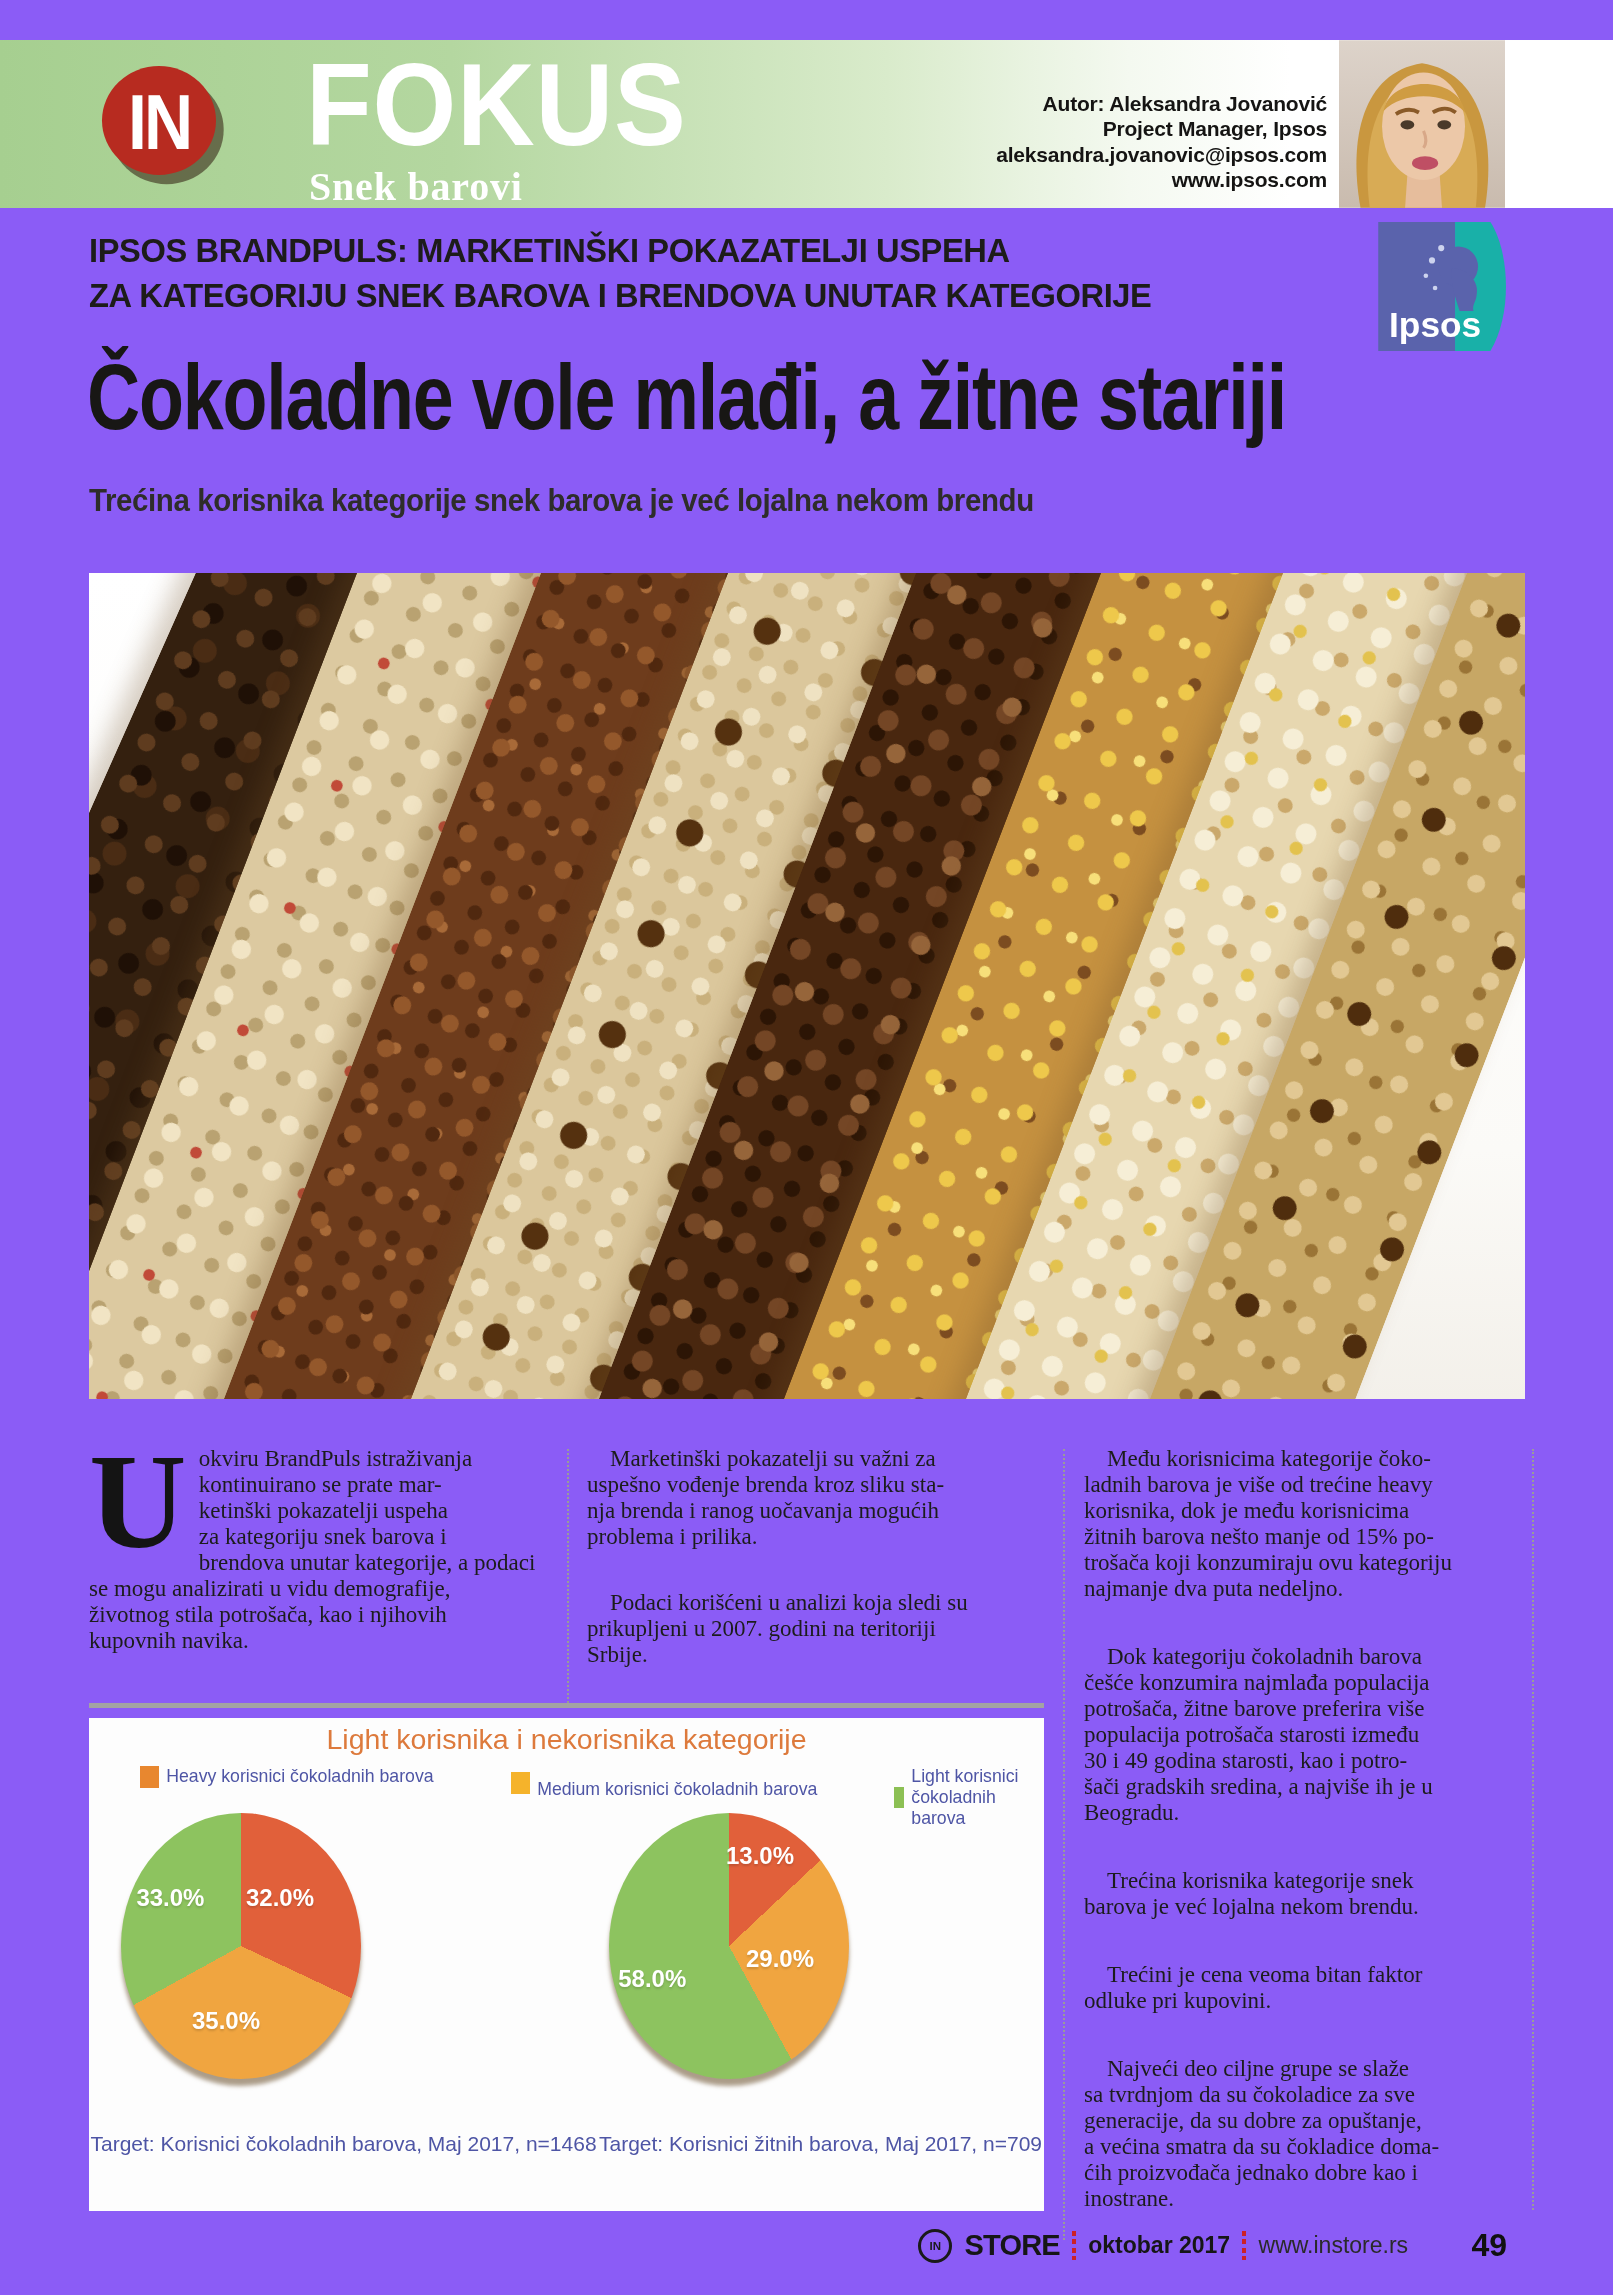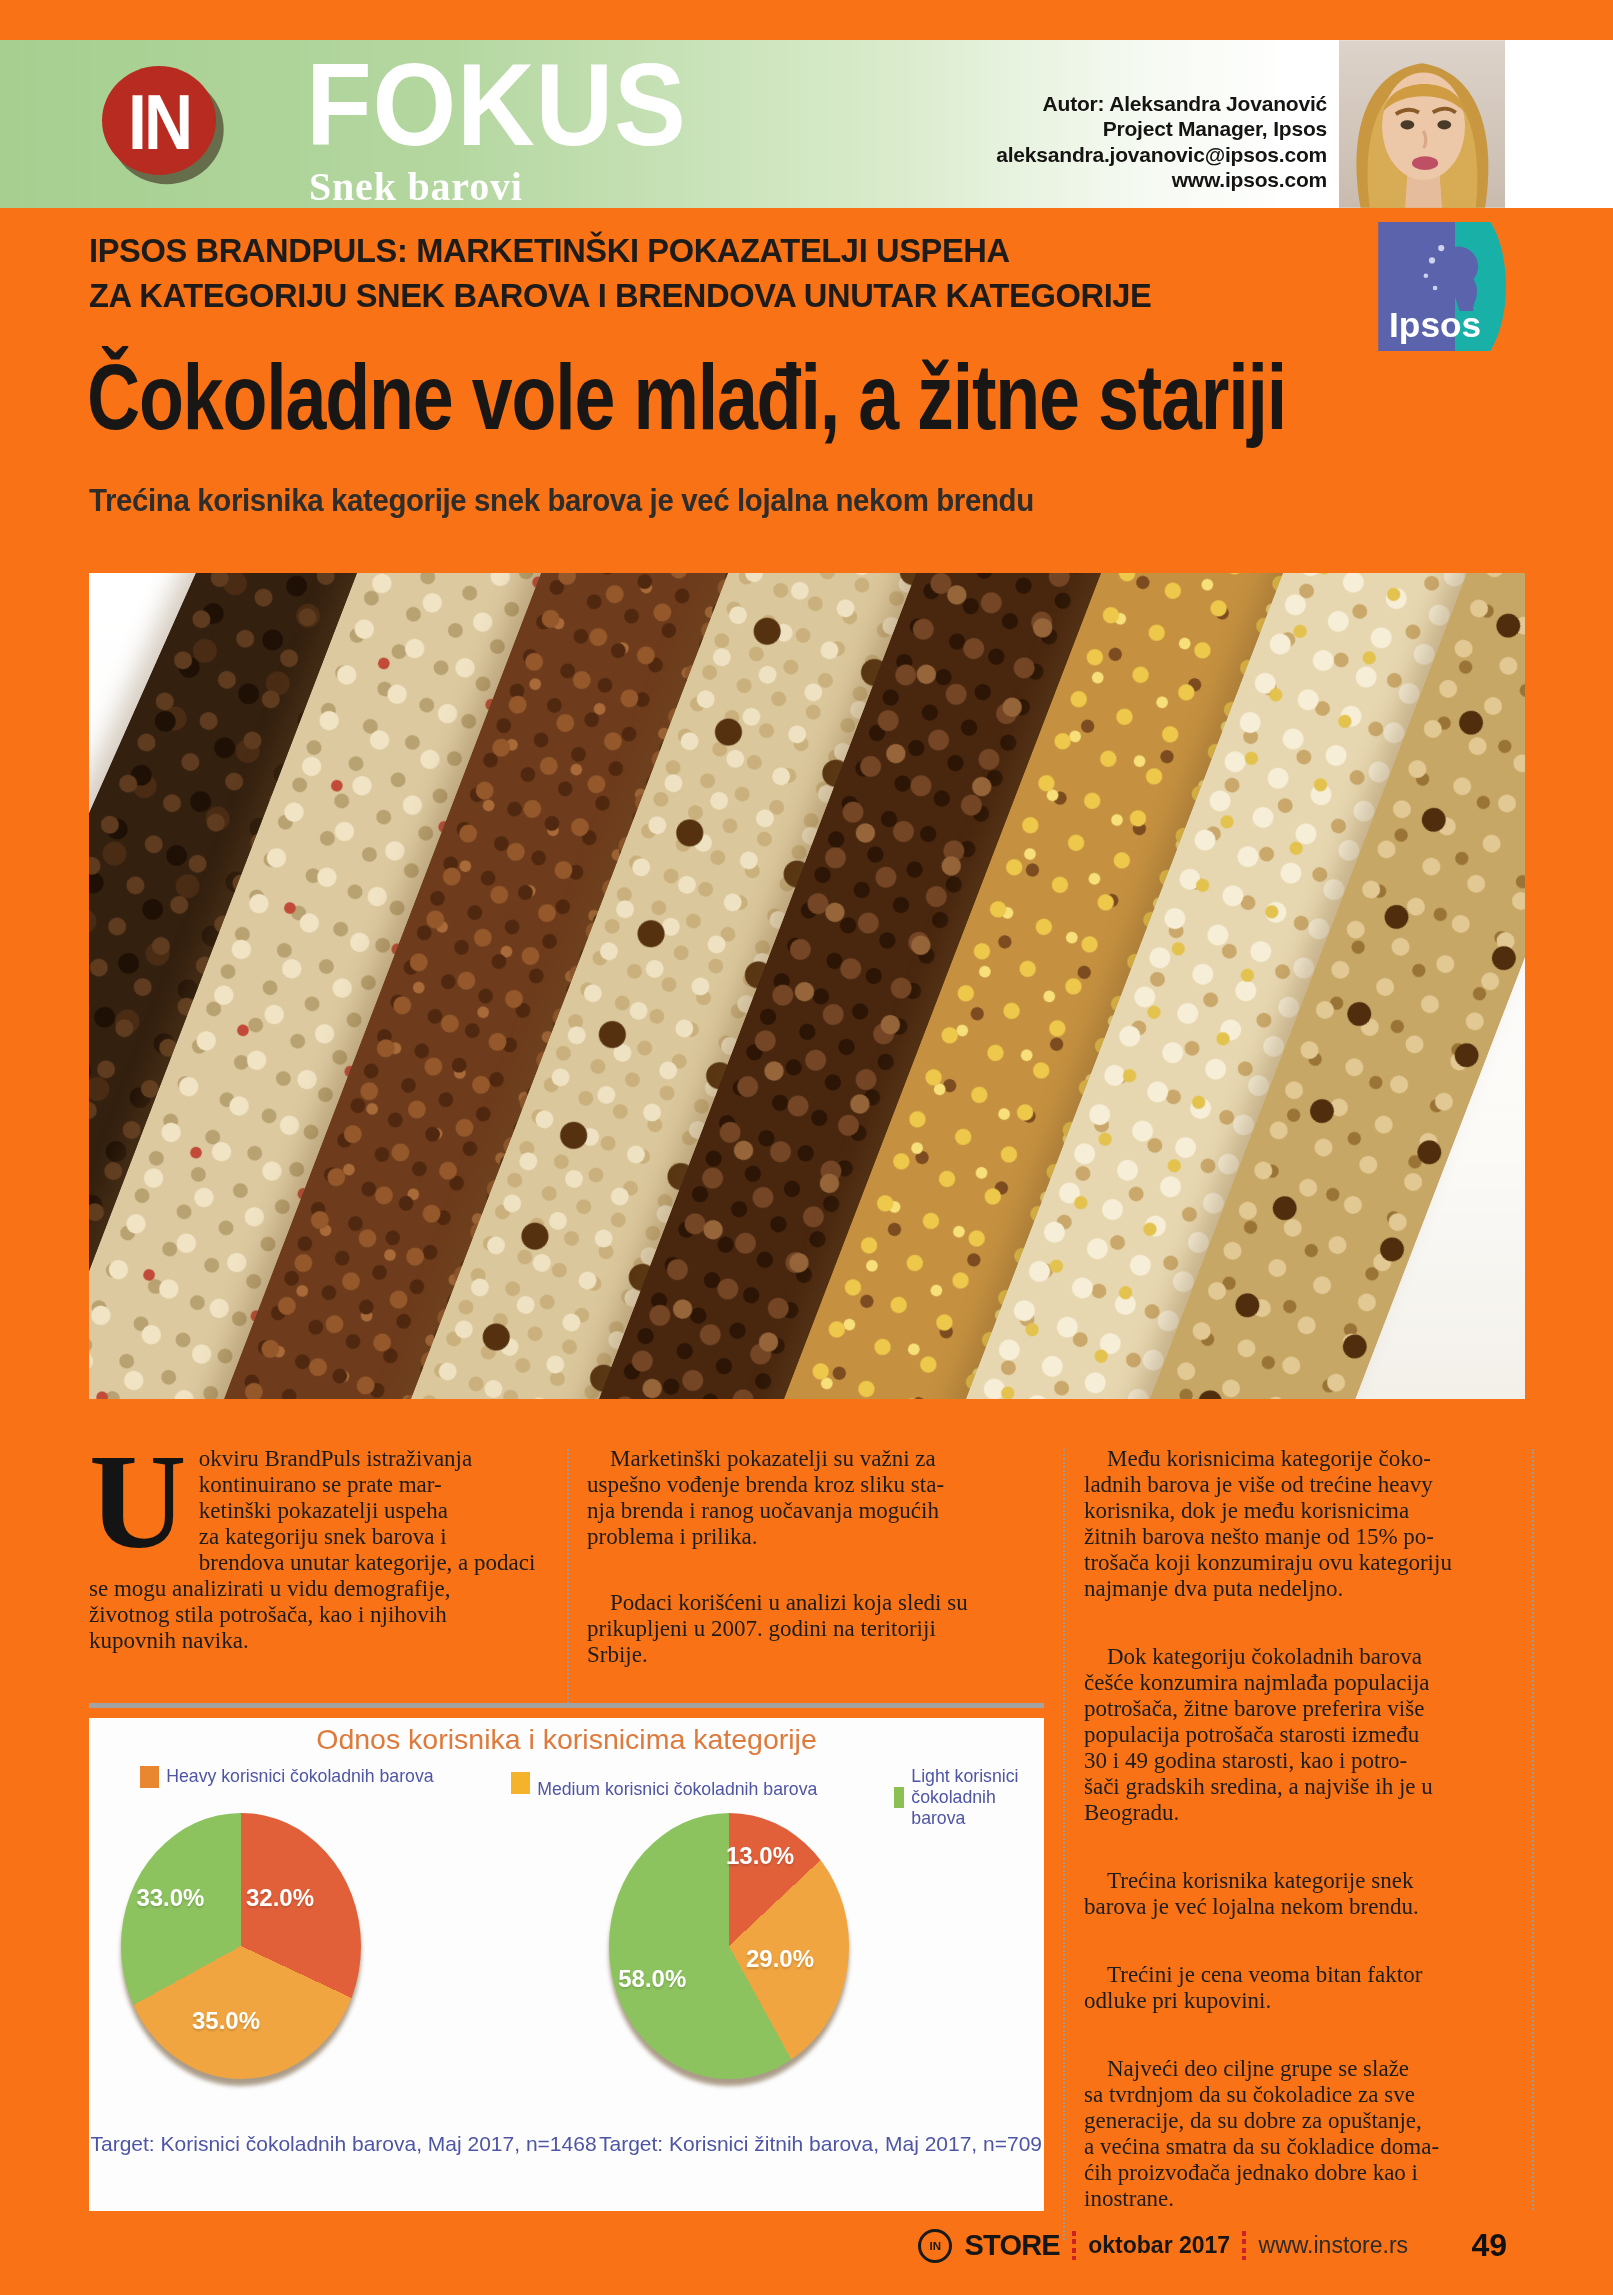--- a/index.html
+++ b/index.html
@@ -1,16 +1,16 @@
 <!DOCTYPE html>
 <html lang="sr" style="font-size:12.3px"><head>
 <meta charset="utf-8">
 <style>
   html,body{margin:0;padding:0;background:#ffffff;}
-  .page{position:relative;width:1613px;height:2295px;background:#f97316;overflow:hidden;
+  .page{position:relative;width:1613px;height:2295px;background:#8b5cf6;overflow:hidden;
         font-family:"Liberation Sans",sans-serif;color:#1c1c1c;}
 
   
   .band{position:absolute;left:0;top:40px;width:100%;height:168px;
         background:linear-gradient(90deg,#a6cf90 0%,#b4d7a0 28%,#d9ebcb 55%,#f4f9f0 70%,#ffffff 80%);}
   .in-logo{position:absolute;left:102px;top:26px;width:114px;height:109px;border-radius:50%;
            background:#b72b20;box-shadow:7.7px 9.2px 0 rgba(45,25,12,.55);
            display:flex;align-items:center;justify-content:center;}
   .in-logo span{color:#fff;font-weight:900;font-size:68px;letter-spacing:-3.1px;
                 font-family:"Liberation Sans",sans-serif;transform:scaleY(1.15);}
@@ -254,21 +254,21 @@
 ćih proizvođača jednako dobre kao i
 inostrane.</p>
   </div>
 
   <div class="vsep vsep-a"></div>
   <div class="vsep vsep-b"></div>
   <div class="vsep vsep-c"></div>
   <div class="hrule"></div>
 
   <div class="chart">
-    <div class="chart-title" style="color: rgb(221, 122, 60);">Odnos korisnika i korisnicima kategorije</div>
+    <div class="chart-title" style="color: rgb(221, 122, 60);">Light korisnika i nekorisnika kategorije</div>
 
     <div class="legend-item li-0">
       <span class="legend-swatch" style="background: rgb(232, 135, 47);"></span>
       <span class="legend-label" style="color: rgb(78, 85, 165);">Heavy korisnici čokoladnih barova</span>
     </div>
     <div class="legend-item li-1">
       <span class="legend-swatch" style="background: rgb(245, 179, 43);"></span>
       <span class="legend-label" style="color: rgb(78, 85, 165); margin-top: 13px;">Medium korisnici čokoladnih barova</span>
     </div>
     <div class="legend-item li-2">

